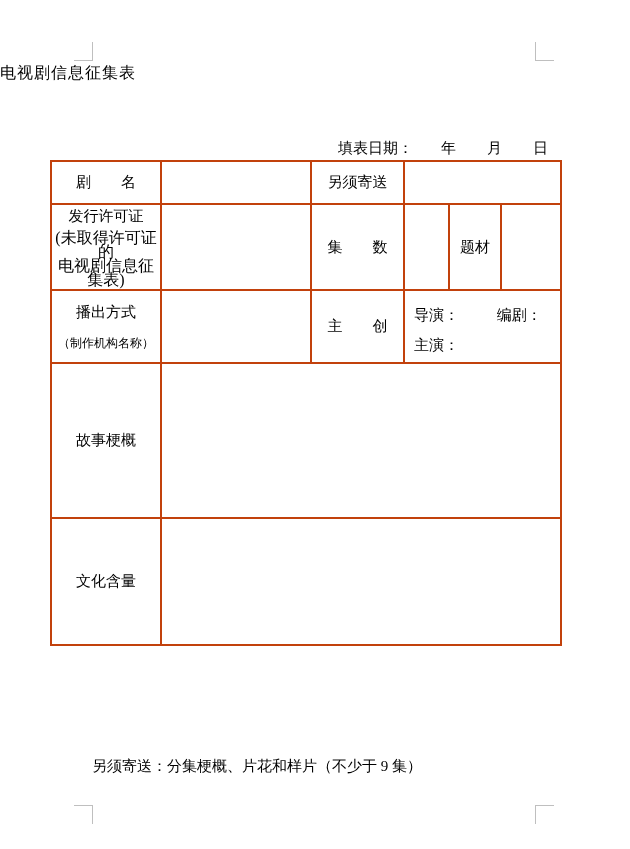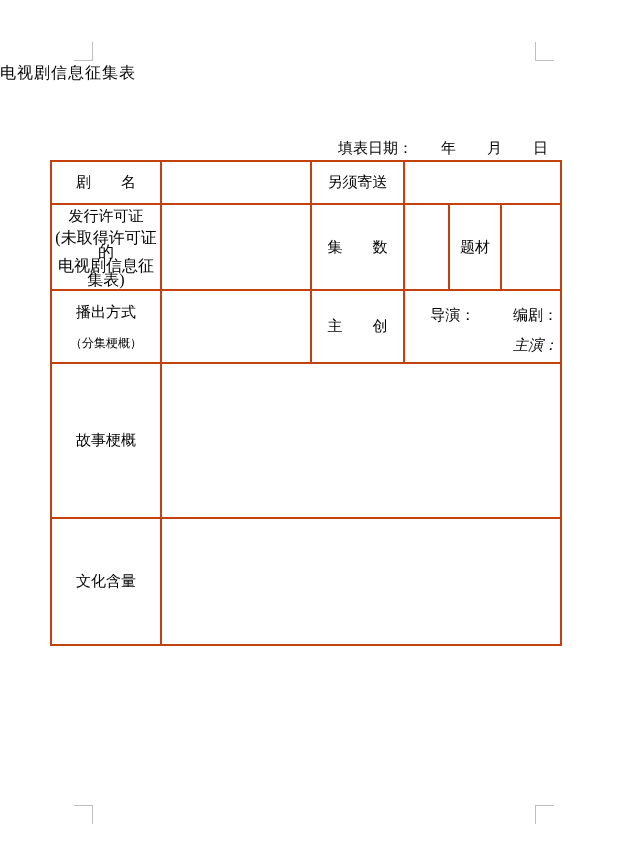--- a/index.html
+++ b/index.html
@@ -54,25 +54,25 @@
   .sub-note {
     font-size: 16px;
     line-height: 14px;
     margin-top: 5px;
   }
   .sub-note2 {
     font-size: 12px;
     line-height: 15px;
     margin-top: 14px;
   }
-  td.creator-cell { vertical-align: top; text-align: right; }
+  td.creator-cell { vertical-align: top; }
   .creator-inner { padding: 7px 0 0 7px; }
   .creator-line1 { line-height: 30px; }
   .creator-line1 .sp1 { margin-right: 34px; }
-  .creator-line2 { line-height: 30px; font-style: italic; }
+  .creator-line2 { line-height: 30px; }
 
   .footer-note {
     position: absolute;
     left: 92px;
     top: 757px;
     font-size: 15px;
   }
 
   .crop-mark {
     position: absolute;
@@ -129,21 +129,21 @@
       </td>
       <td></td>
       <td class="lbl">集　　数</td>
       <td></td>
       <td class="lbl">题材</td>
       <td></td>
     </tr>
     <tr style="height:60px">
       <td class="lbl">
         <div>播出方式</div>
-        <div class="sub-note2">（分集梗概）</div>
+        <div class="sub-note2">（制作机构名称）</div>
       </td>
       <td></td>
       <td class="lbl">主　　创</td>
       <td colspan="3" class="creator-cell">
         <div class="creator-inner">
           <div class="creator-line1">
             <span class="sp1">导演：</span>
             <span>编剧：</span>
           </div>
           <div class="creator-line2">
@@ -156,14 +156,15 @@
       <td class="lbl">故事梗概</td>
       <td colspan="5"></td>
     </tr>
     <tr style="height:127px">
       <td class="lbl">文化含量</td>
       <td colspan="5"></td>
     </tr>
   </tbody>
     </table>
 
+  <div class="footer-note">另须寄送：分集梗概、片花和样片（不少于 9 集）</div>
 
 </div>
 
 </body></html>

